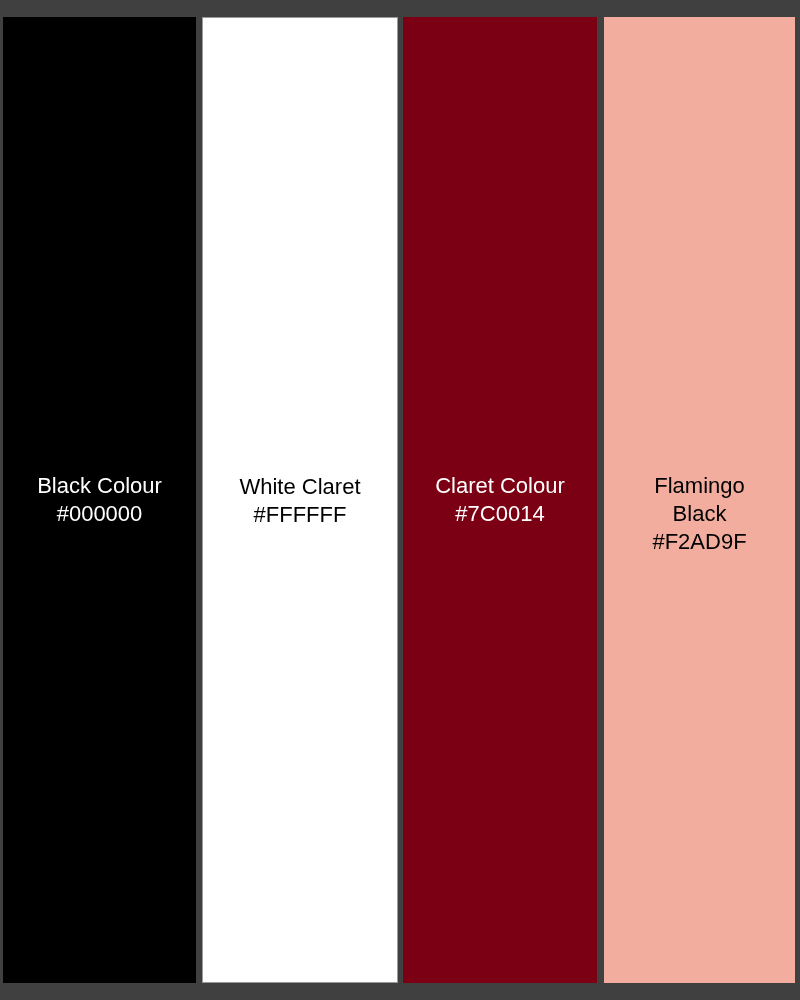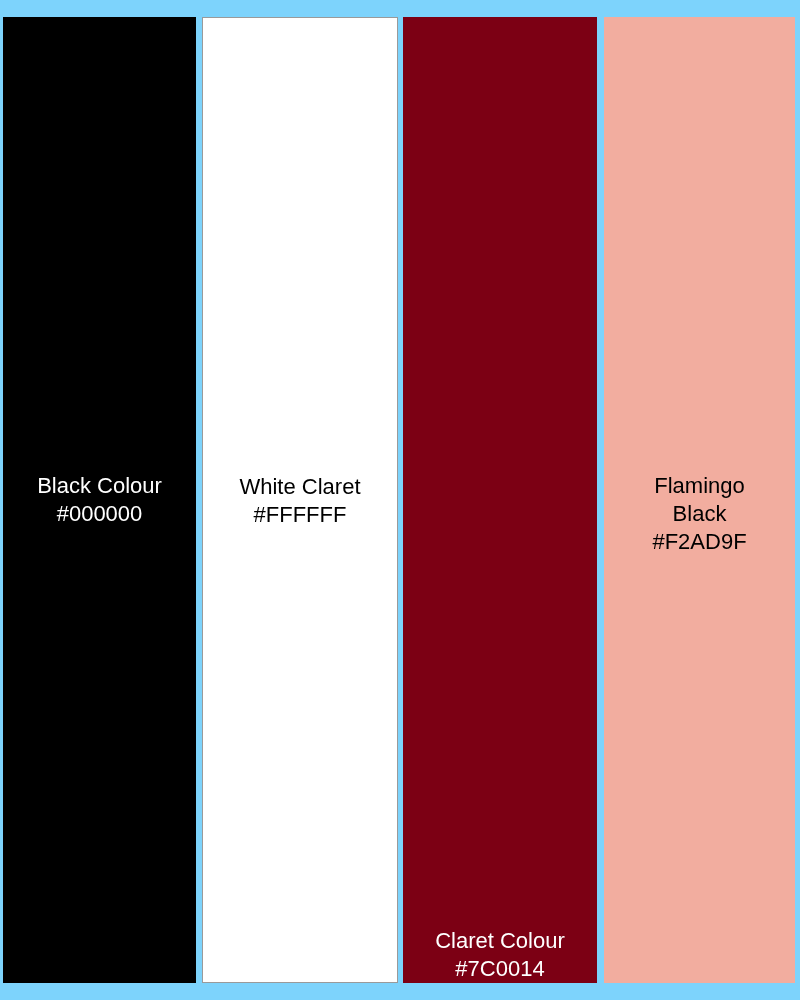--- a/index.html
+++ b/index.html
@@ -11,21 +11,21 @@
     width: 800px;
     height: 1000px;
     overflow: hidden;
     font-family: "Liberation Sans", sans-serif;
   }
 
   .palette {
     position: relative;
     width: 800px;
     height: 1000px;
-    background: #7dd3fc;
+    background: #404040;
   }
 
   .swatch {
     position: absolute;
     top: 17px;
     height: 966px;
     box-sizing: border-box;
     display: flex;
     align-items: flex-start;
     justify-content: center;
@@ -59,21 +59,21 @@
   <div class="swatch" id="swatch-black" style="background-color: rgb(0, 0, 0);">
     <div class="swatch-label" style="color: rgb(255, 255, 255);">Black Colour
 #000000</div>
   </div>
 
   <div class="swatch" id="swatch-white" style="background-color: rgb(255, 255, 255);">
     <div class="swatch-label" style="color: rgb(0, 0, 0);">White Claret
 #FFFFFF</div>
   </div>
 
-  <div class="swatch" id="swatch-claret" style="background-color: rgb(124, 0, 20); align-items: flex-end;">
+  <div class="swatch" id="swatch-claret" style="background-color: rgb(124, 0, 20);">
     <div class="swatch-label" style="color: rgb(255, 255, 255);">Claret Colour
 #7C0014</div>
   </div>
 
   <div class="swatch" id="swatch-flamingo" style="background-color: rgb(242, 173, 159);">
     <div class="swatch-label" style="color: rgb(0, 0, 0);">Flamingo
 Black
 #F2AD9F</div>
   </div>
 

